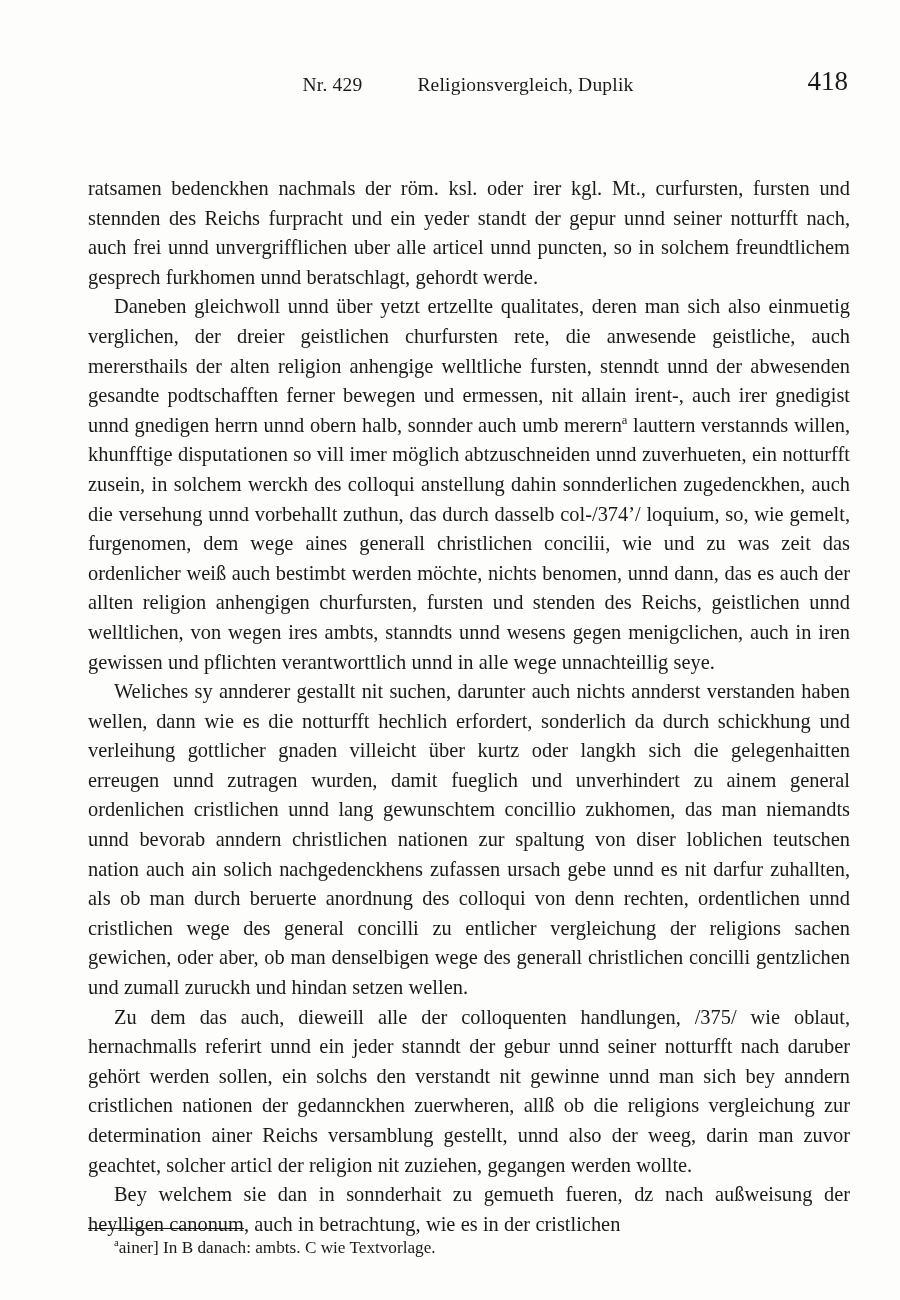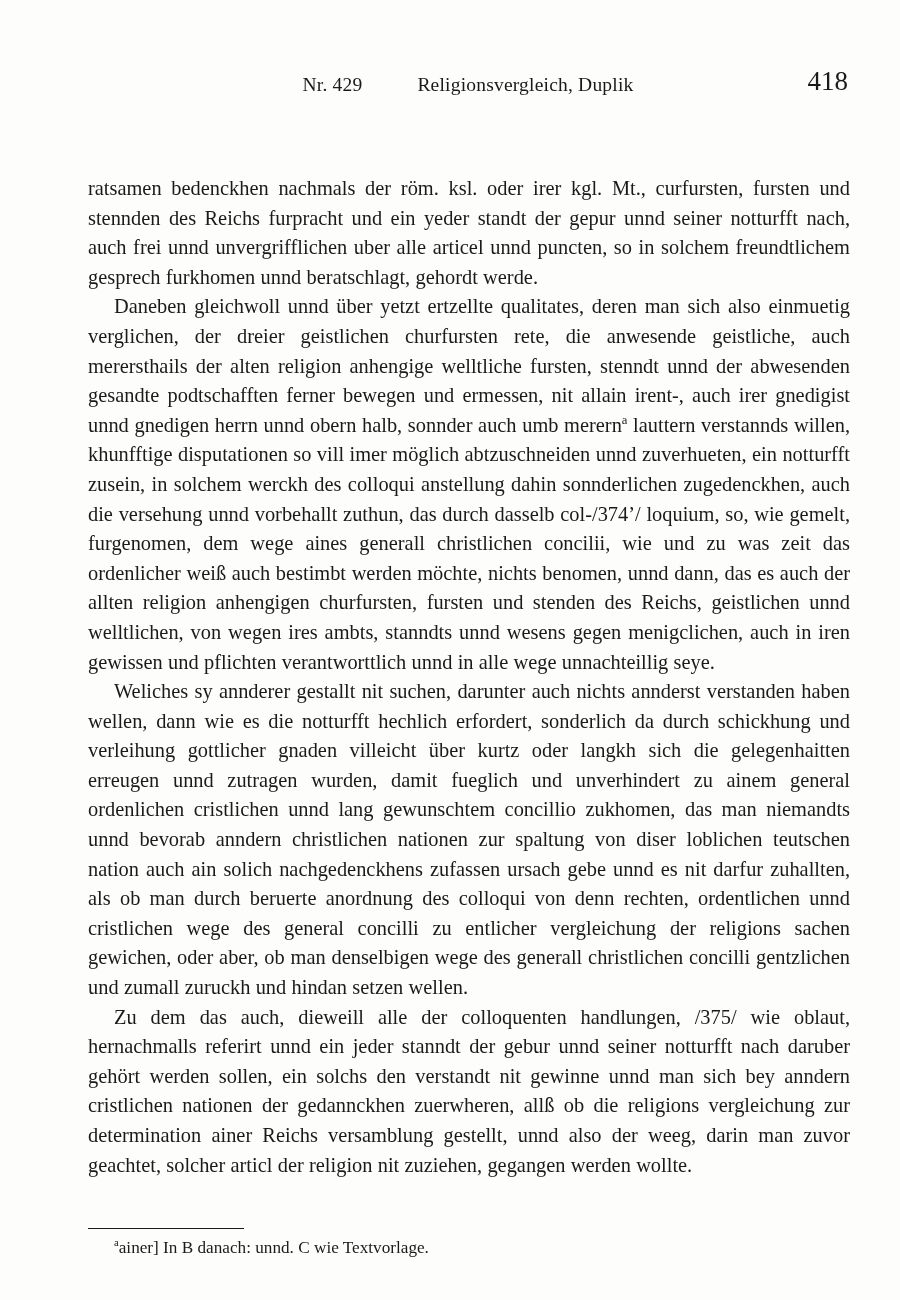--- a/index.html
+++ b/index.html
@@ -130,21 +130,22 @@
   <div class="textblock">
 
     <p class="para"><span>ratsamen bedenckhen nachmals der röm. ksl. oder irer kgl. Mt., curfursten, fursten und stennden des Reichs furpracht und ein yeder standt der gepur unnd seiner notturfft nach, auch frei unnd unvergrifflichen uber alle articel unnd puncten, so in solchem freundtlichem gesprech furkhomen unnd beratschlagt, gehordt werde.</span></p>
 
     <p class="para indent"><span>Daneben gleichwoll unnd über yetzt ertzellte qualitates, deren man sich also einmuetig verglichen, der dreier geistlichen churfursten rete, die anwesende geistliche, auch merersthails der alten religion anhengige welltliche fursten, stenndt unnd der abwesenden gesandte podtschafften ferner bewegen und ermessen, nit allain irent-, auch irer gnedigist unnd gnedigen herrn unnd obern halb, sonnder auch umb merern</span><sup class="note-ref">a</sup><span> lauttern verstannds willen, khunfftige disputationen so vill imer möglich abtzuschneiden unnd zuverhueten, ein notturfft zusein, in solchem werckh des colloqui anstellung dahin sonnderlichen zugedenckhen, auch die versehung unnd vorbehallt zuthun, das durch dasselb col-</span><span class="folio-mark">/374’/</span><span> loquium, so, wie gemelt, furgenomen, dem wege aines generall christlichen concilii, wie und zu was zeit das ordenlicher weiß auch bestimbt werden möchte, nichts benomen, unnd dann, das es auch der allten religion anhengigen churfursten, fursten und stenden des Reichs, geistlichen unnd welltlichen, von wegen ires ambts, stanndts unnd wesens gegen menigclichen, auch in iren gewissen und pflichten verantworttlich unnd in alle wege unnachteillig seye.</span></p>
 
     <p class="para indent"><span>Weliches sy annderer gestallt nit suchen, darunter auch nichts annderst verstanden haben wellen, dann wie es die notturfft hechlich erfordert, sonderlich da durch schickhung und verleihung gottlicher gnaden villeicht über kurtz oder langkh sich die gelegenhaitten erreugen unnd zutragen wurden, damit fueglich und unverhindert zu ainem general ordenlichen cristlichen unnd lang gewunschtem concillio zukhomen, das man niemandts unnd bevorab anndern christlichen nationen zur spaltung von diser loblichen teutschen nation auch ain solich nachgedenckhens zufassen ursach gebe unnd es nit darfur zuhallten, als ob man durch beruerte anordnung des colloqui von denn rechten, ordentlichen unnd cristlichen wege des general concilli zu entlicher vergleichung der religions sachen gewichen, oder aber, ob man denselbigen wege des generall christlichen concilli gentzlichen und zumall zuruckh und hindan setzen wellen.</span></p>
 
     <p class="para indent"><span>Zu dem das auch, dieweill alle der colloquenten handlungen, </span><span class="folio-mark">/375/</span><span> wie oblaut, hernachmalls referirt unnd ein jeder stanndt der gebur unnd seiner notturfft nach daruber gehört werden sollen, ein solchs den verstandt nit gewinne unnd man sich bey anndern cristlichen nationen der gedannckhen zuerwheren, allß ob die religions vergleichung zur determination ainer Reichs versamblung gestellt, unnd also der weeg, darin man zuvor geachtet, solcher articl der religion nit zuziehen, gegangen werden wollte.</span></p>
 
+    <p class="para indent"><span>Bey welchem sie dan in sonnderhait zu gemueth fueren, dz nach außweisung der heylligen canonum, auch in betrachtung, wie es in der cristlichen</span></p>
 
   </div>
 
   <div class="footnotes">
     <div class="fn-rule"></div>
-    <p class="fn-line"><sup>a</sup><span>ainer]</span> <span class="fn-it">In B danach:</span> <span class="fn-ro">unnd.</span> <span class="fn-it">C wie Textvorlage.</span></p>
+    <p class="fn-line"><sup>a</sup><span>ainer]</span> <span class="fn-it">In B danach:</span> <span class="fn-ro">ambts.</span> <span class="fn-it">C wie Textvorlage.</span></p>
   </div>
 
 </div>
 
 </body></html>

